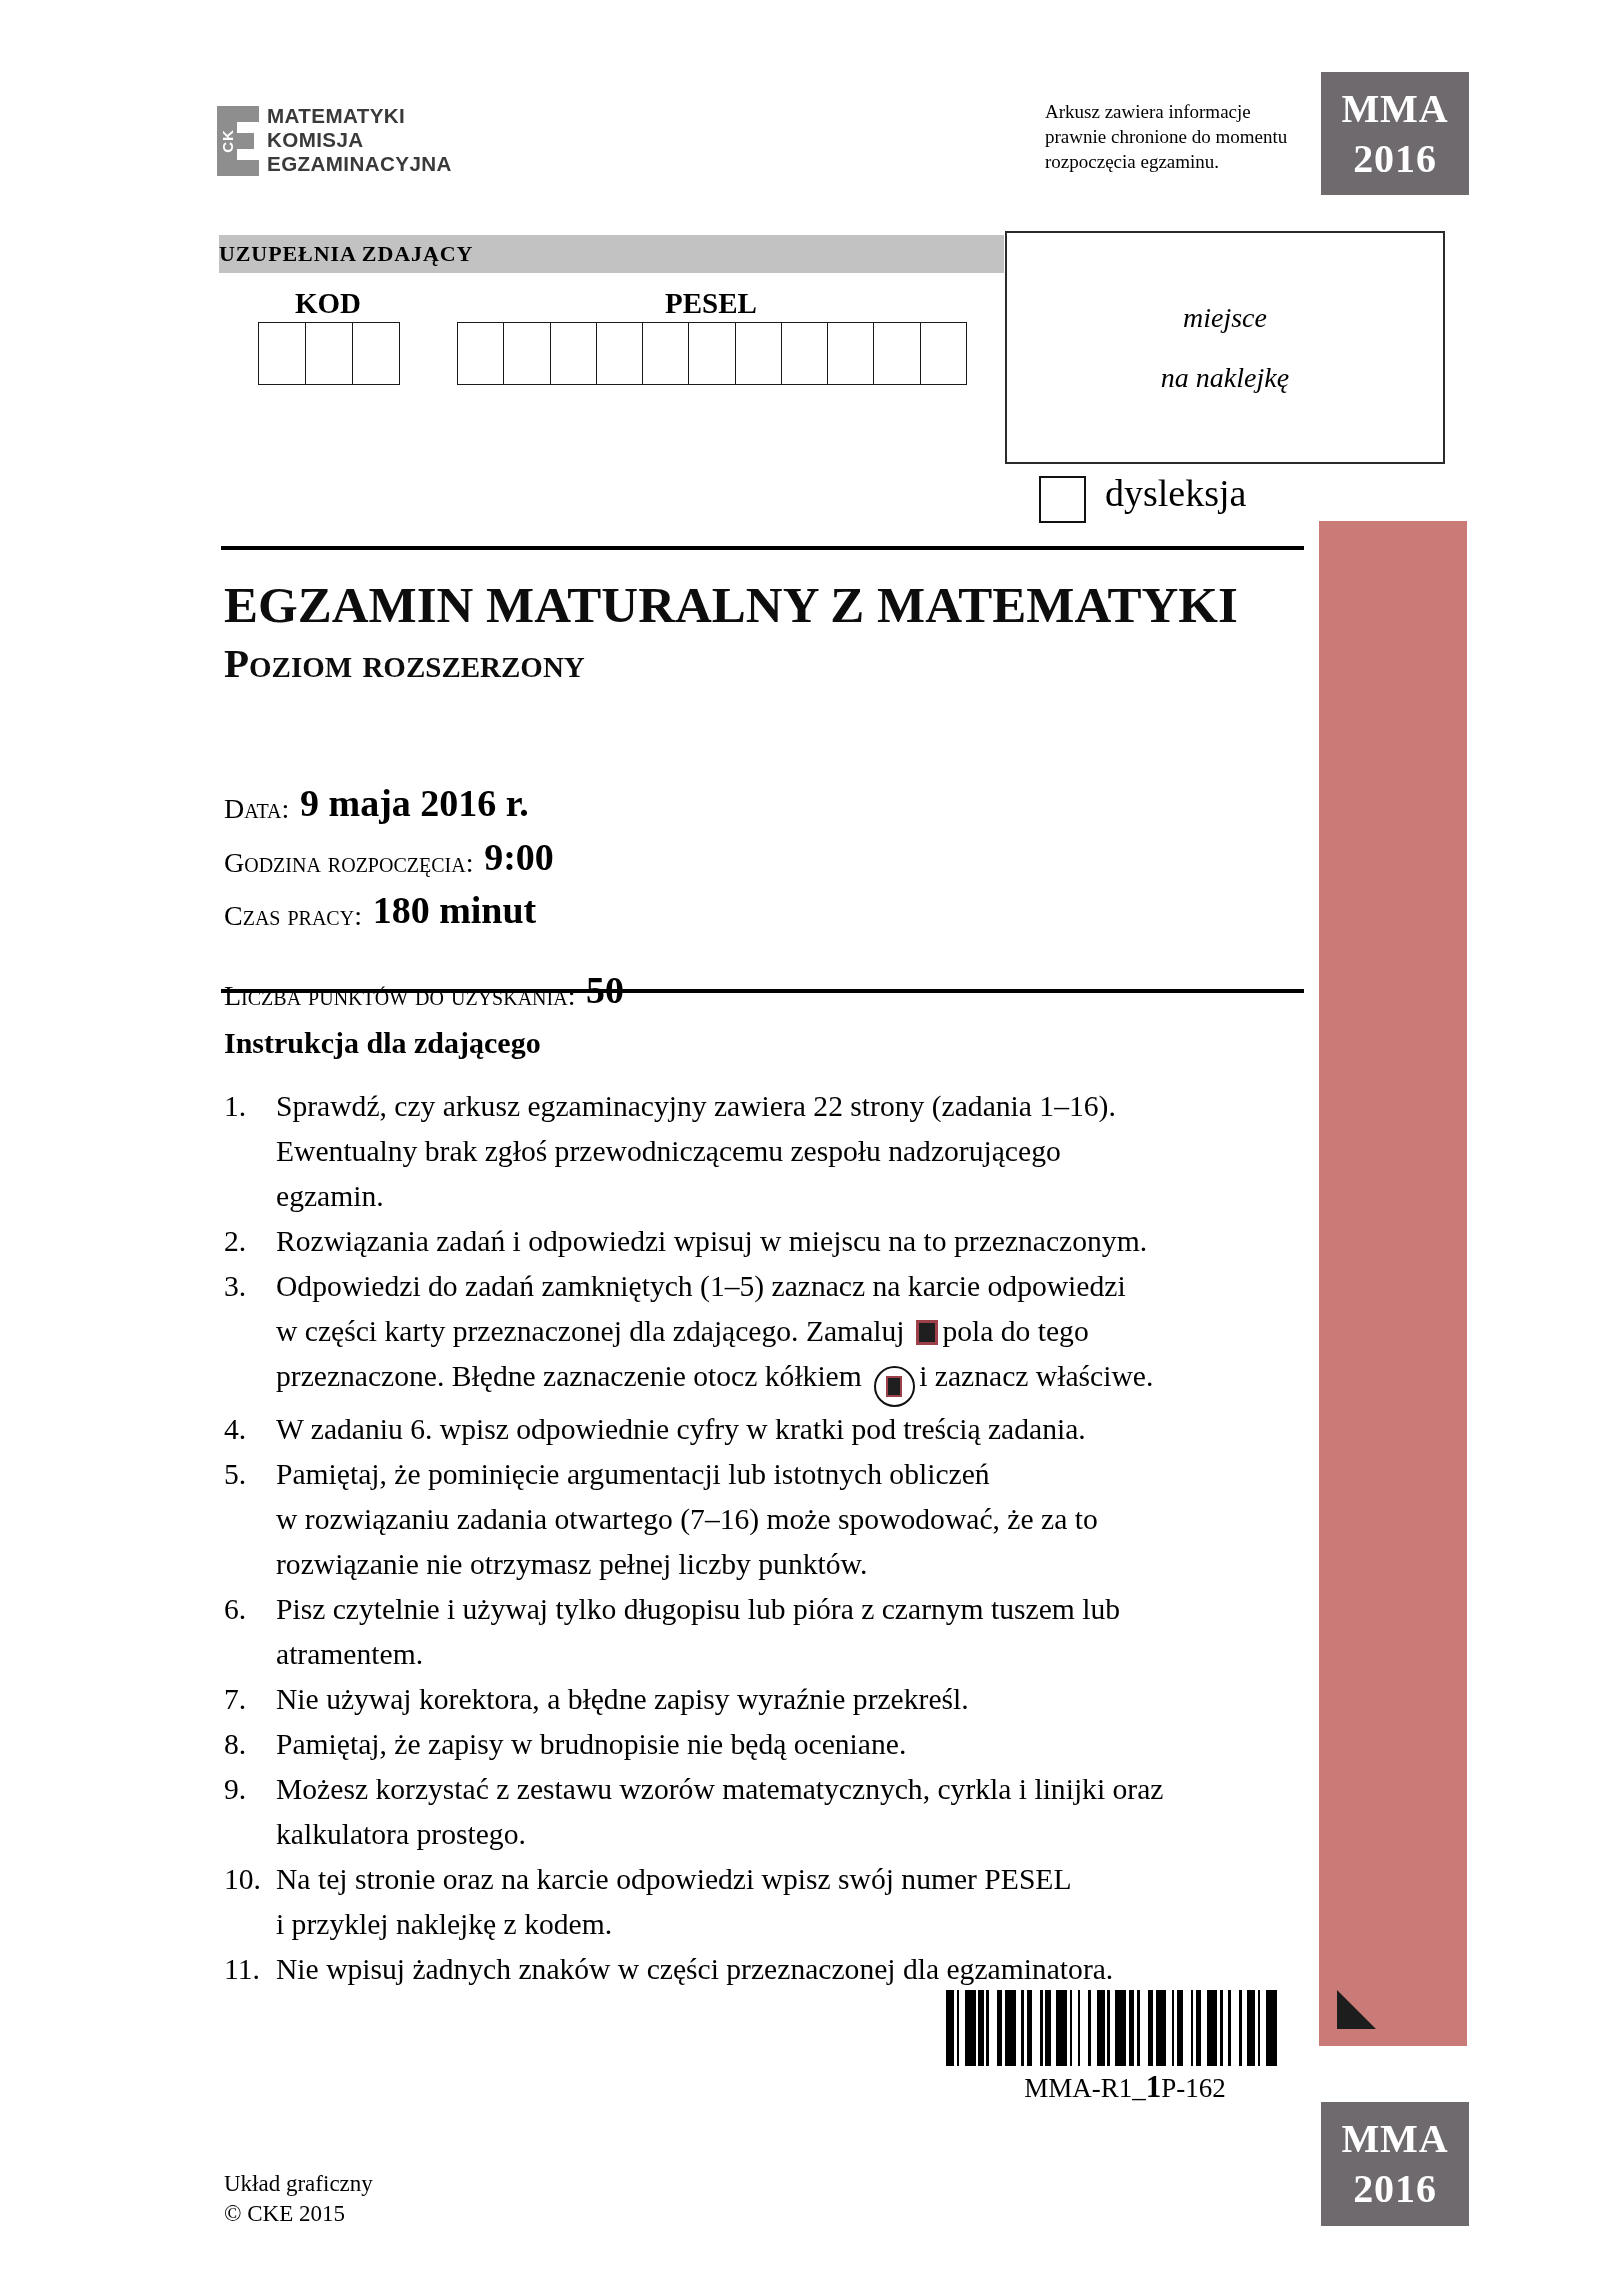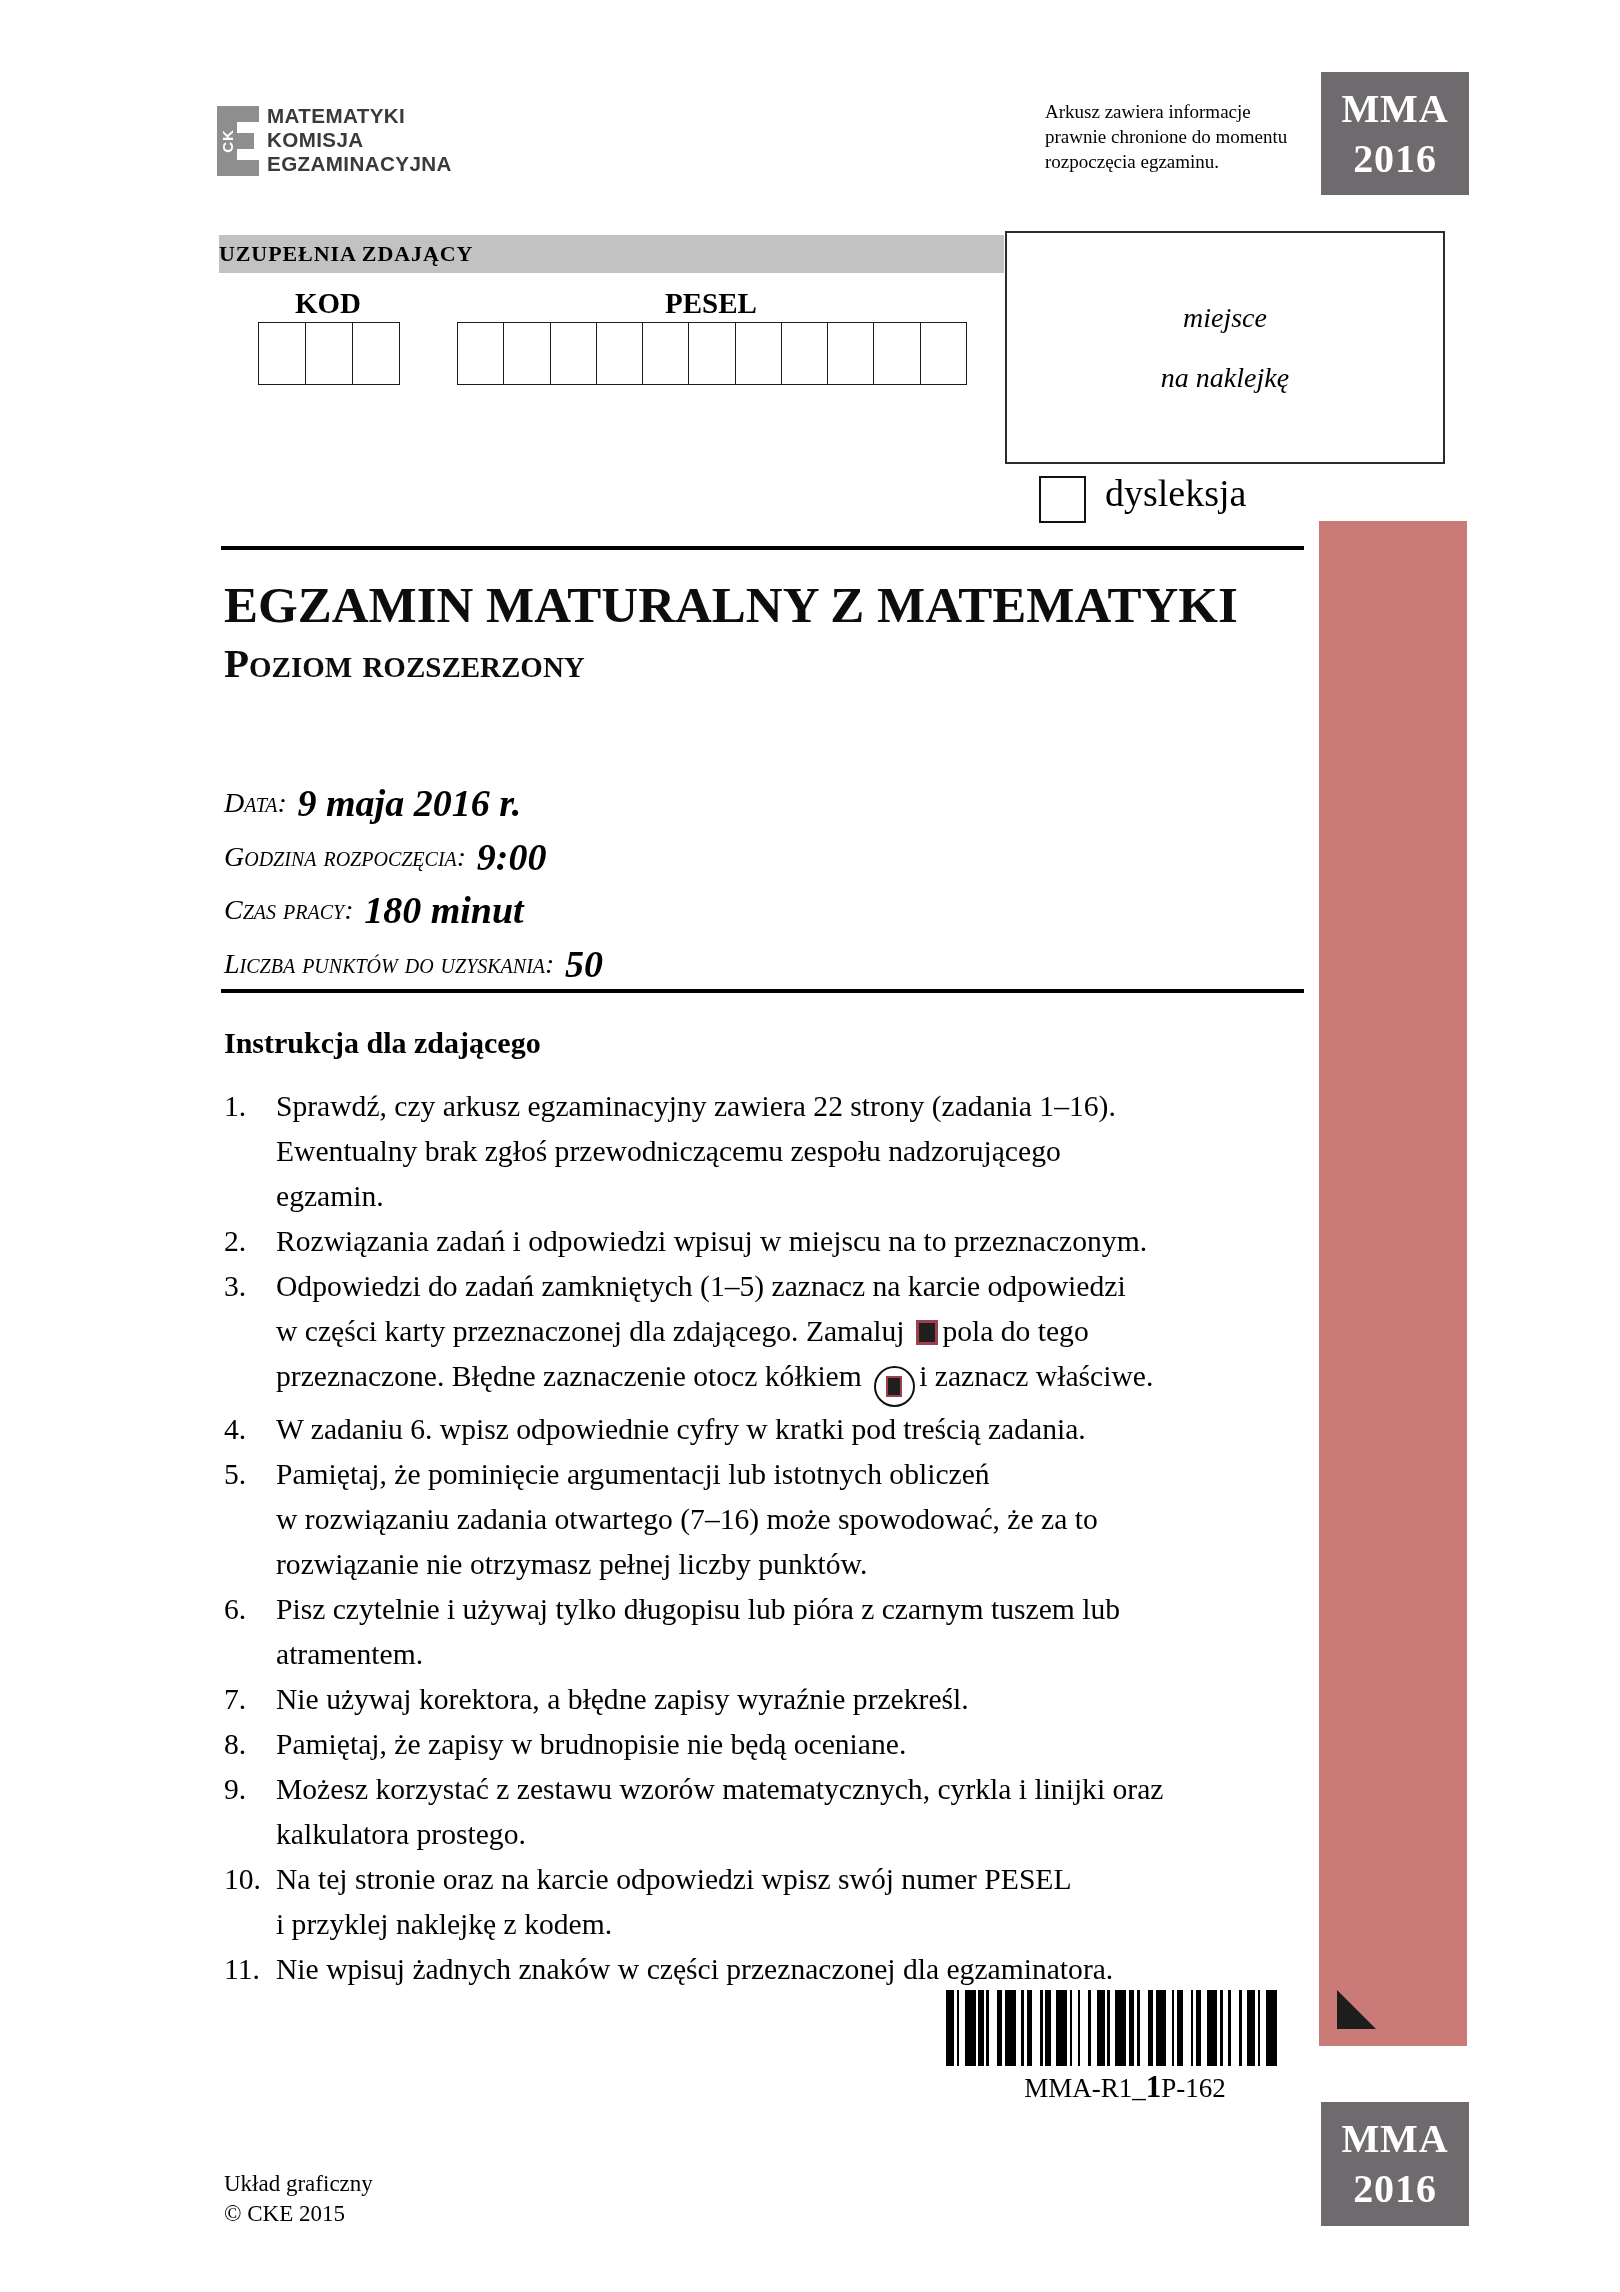--- a/index.html
+++ b/index.html
@@ -57,24 +57,24 @@
   .dyslexia-box { left:1039px; top:476px; width:47px; height:47px; border:2.7px solid #111; background:#fff; }
   .dyslexia-label { left:1105px; top:471px; font-size:38px; color:#000; }
 
   
   .rule { background:#000; height:3.6px; }
   .rule1 { left:221px; top:546px; width:1083px; }
   .rule2 { left:221px; top:989px; width:1083px; }
   .main-title { left:224px; top:564px; font-weight:bold; font-size:51px; letter-spacing:0; color:#0d0d0d; white-space:nowrap;margin-top:12px; }
   .sub-title  { left:224px; top:639px; font-weight:bold; font-size:41px; font-variant:small-caps; color:#0d0d0d; }
 
-  .meta-row { left:224px; display:flex; align-items:center; gap:10.7px; white-space:nowrap;font-style:italic; }
+  .meta-row { left:224px; display:flex; align-items:flex-end; gap:10.7px; white-space:nowrap; }
   .meta-label { font-variant:small-caps; font-size:28px; color:#000; }
   .meta-value { font-weight:bold; font-size:38px; color:#000; }
-  .meta-0 { top:781px; } .meta-1 { top:835px; } .meta-2 { top:888px; } .meta-3 { top:942px; }
+  .meta-0 { top:781px; } .meta-1 { top:835px; } .meta-2 { top:888px; } .meta-3 { top:968px; }
 
   
   .instr-heading { left:224px; top:1026px; font-weight:bold; font-size:30px; color:#000; }
   .instr-list { left:224px; top:1084px; width:1088px; font-size:29.6px; line-height:45px; color:#000; }
   .instr-item { position:relative; padding-left:52px; }
   .instr-num { position:absolute; left:0; top:0; }
   .seg { white-space:pre-wrap; }
   .sym-square {
     display:inline-block; width:21.5px; height:25px; background:#1f1f1f;
     border:3.6px solid #9c4049; vertical-align:-3.6px; margin:0 4.5px;

